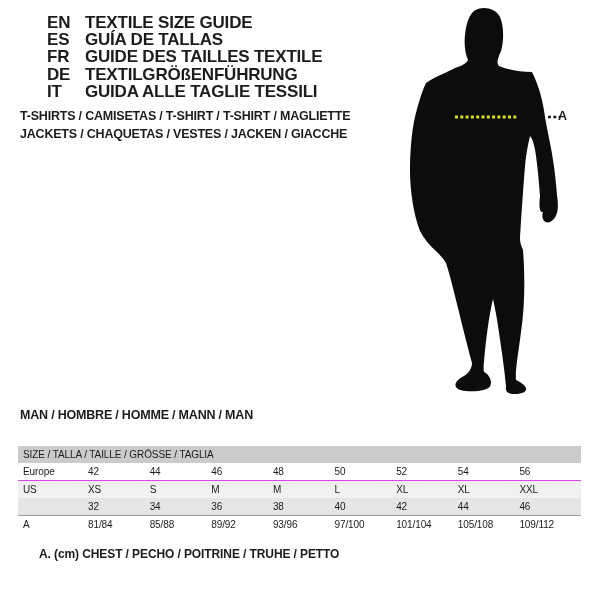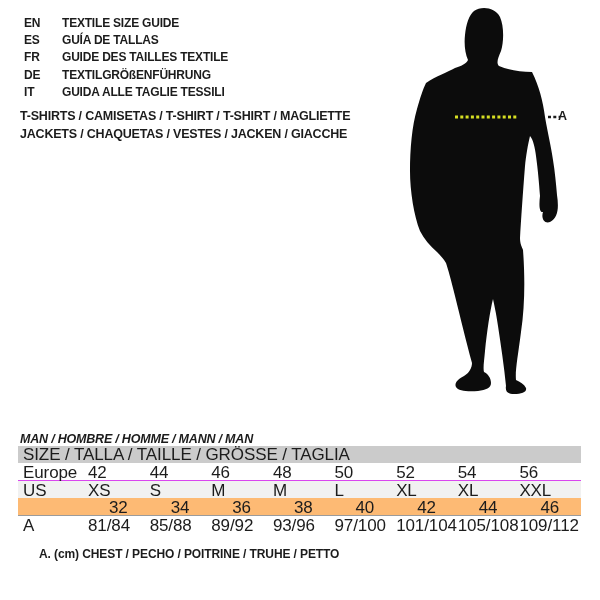--- a/index.html
+++ b/index.html
@@ -2,32 +2,32 @@
 <html><head>
 <meta charset="utf-8">
 <style>
   html,body{margin:0;padding:0;background:#fff;}
   .canvas{
     position:relative;width:600px;height:600px;background:#ffffff;overflow:hidden;
     font-family:"Liberation Sans",sans-serif;color:#1c1c1c;
   }
   
   .lang-list{position:absolute;left:24px;top:14px;}
-  .lang-row{display:flex;height:17.4px;align-items:center;font-size:12px;font-weight:bold;letter-spacing:-0.2px;}
+  .lang-row{display:flex;height:17.4px;align-items:center;font-size:17px;font-weight:bold;letter-spacing:-0.2px;margin-left:23px;}
   .lang-code{width:38px;flex:0 0 38px;}
   
   .cats{position:absolute;left:20px;top:108px;font-size:12.5px;font-weight:bold;letter-spacing:-0.2px;line-height:17.5px;white-space:nowrap;}
   
   .figure-wrap{position:absolute;left:408px;top:6px;width:156px;height:392px;}
   .figure-wrap svg{display:block;width:156px;height:392px;}
   .measure-label{position:absolute;left:558px;top:109px;font-size:12.5px;font-weight:bold;}
   
-  .section-title{position:absolute;left:20px;top:432px;font-size:12.5px;font-weight:bold;letter-spacing:-0.2px;white-space:nowrap;font-style:italic;}
+  .section-title{position:absolute;left:20px;top:408px;font-size:12.5px;font-weight:bold;letter-spacing:-0.2px;white-space:nowrap;}
   
-  .size-table{position:absolute;left:18px;top:446px;width:563px;font-size:17px;letter-spacing:-0.1px;}
+  .size-table{position:absolute;left:18px;top:446px;width:563px;font-size:10px;letter-spacing:-0.1px;}
   .t-header{height:17px;line-height:17px;padding-left:5px;box-sizing:border-box;}
   .t-row{display:grid;grid-template-columns:70px repeat(8,1fr);height:17px;align-items:center;}
   .t-row .lbl{padding-left:5px;text-align:left;}
   .t-row .val{}
   .t-row.r0{border-bottom:1px solid #d946ef;}
   .t-row.r3{border-top:1px solid #9b9b9b;}
   
   .footnote{position:absolute;left:19px;top:547px;font-size:12px;font-weight:bold;letter-spacing:-0.1px;white-space:nowrap;margin-left:20px;}
 </style>
 </head>
@@ -134,21 +134,21 @@
       <div class="val">XS</div>
       <div class="val">S</div>
       <div class="val">M</div>
       <div class="val">M</div>
       <div class="val">L</div>
       <div class="val">XL</div>
       <div class="val">XL</div>
       <div class="val">XXL</div>
     </div>
 
-    <div class="t-row r2" style="background-color: #fdba74; gap: 21px;">
+    <div class="t-row r2" style="background-color: #e5e5e5;">
       <div class="lbl"></div>
       <div class="val">32</div>
       <div class="val">34</div>
       <div class="val">36</div>
       <div class="val">38</div>
       <div class="val">40</div>
       <div class="val">42</div>
       <div class="val">44</div>
       <div class="val">46</div>
     </div>

